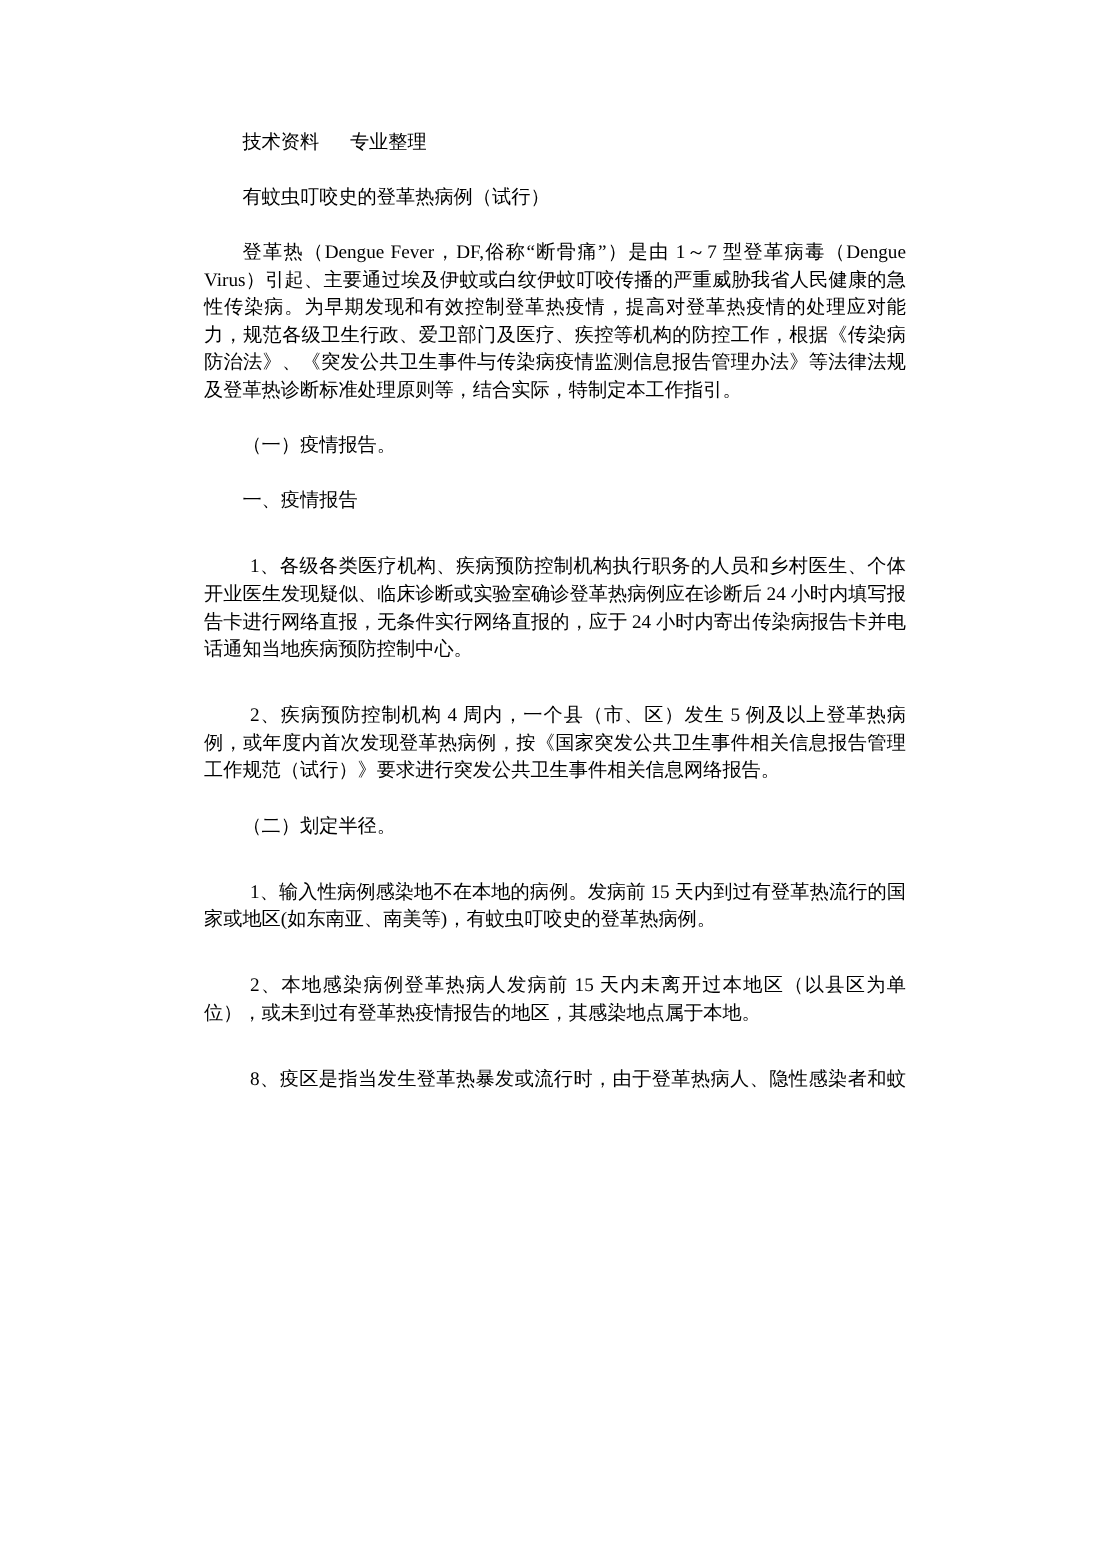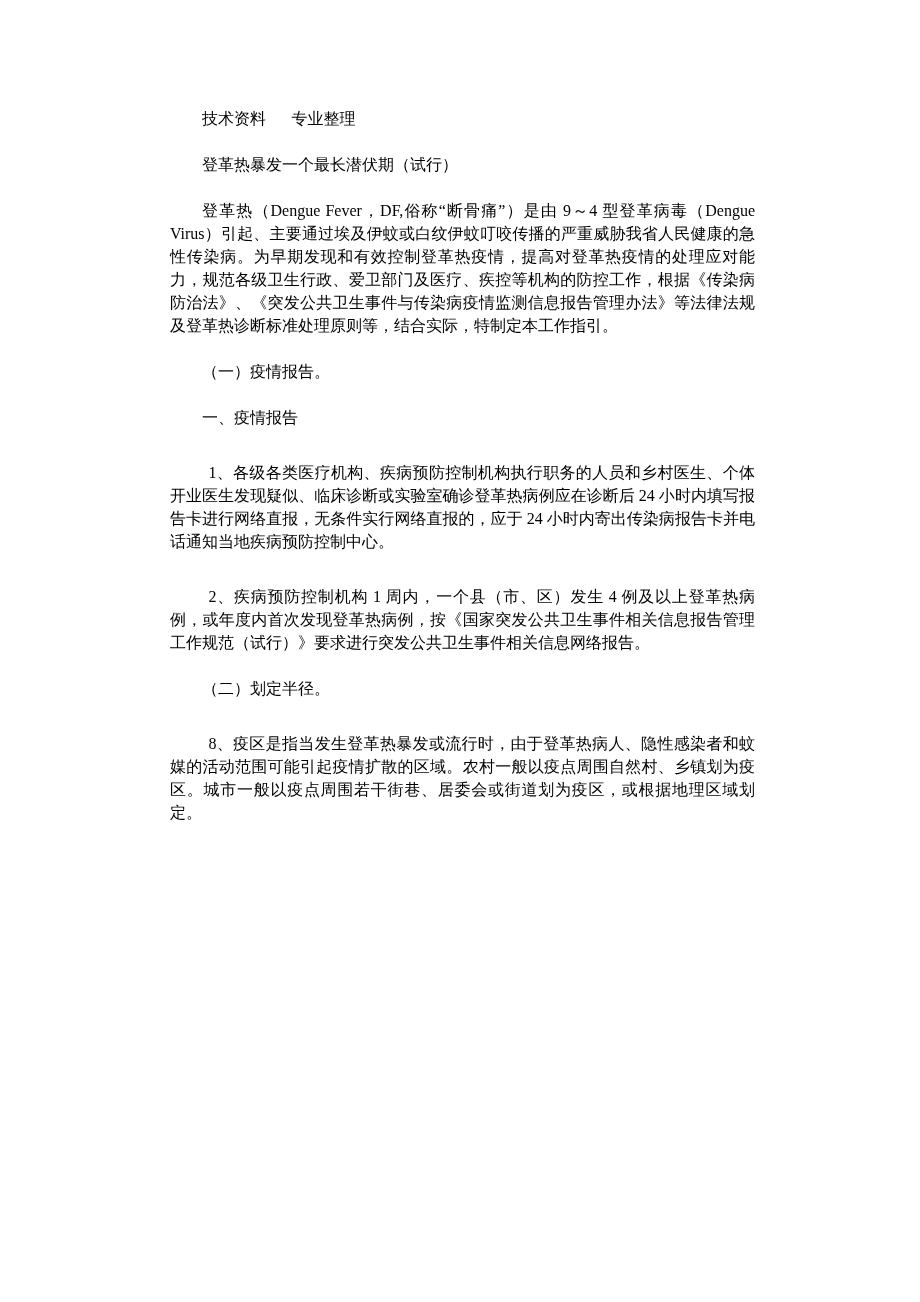--- a/index.html
+++ b/index.html
@@ -44,34 +44,36 @@
   }
 </style>
 </head>
 <body>
 
 <div class="page">
   <div class="content">
 
     <p class="header-line"><span>技术资料</span><span class="gap"></span><span>专业整理</span></p>
 
-    <p class="para">登革热暴发一个最长潜伏期（试行）</p>
+    <p class="para">有蚊虫叮咬史的登革热病例（试行）</p>
 
-    <p class="para">登革热（Dengue Fever，DF,俗称“断骨痛”）是由 9～4 型登革病毒（Dengue Virus）引起、主要通过埃及伊蚊或白纹伊蚊叮咬传播的严重威胁我省人民健康的急性传染病。为早期发现和有效控制登革热疫情，提高对登革热疫情的处理应对能力，规范各级卫生行政、爱卫部门及医疗、疾控等机构的防控工作，根据《传染病防治法》、《突发公共卫生事件与传染病疫情监测信息报告管理办法》等法律法规及登革热诊断标准处理原则等，结合实际，特制定本工作指引。</p>
+    <p class="para">登革热（Dengue Fever，DF,俗称“断骨痛”）是由 1～7 型登革病毒（Dengue Virus）引起、主要通过埃及伊蚊或白纹伊蚊叮咬传播的严重威胁我省人民健康的急性传染病。为早期发现和有效控制登革热疫情，提高对登革热疫情的处理应对能力，规范各级卫生行政、爱卫部门及医疗、疾控等机构的防控工作，根据《传染病防治法》、《突发公共卫生事件与传染病疫情监测信息报告管理办法》等法律法规及登革热诊断标准处理原则等，结合实际，特制定本工作指引。</p>
 
     <p class="para">（一）疫情报告。</p>
 
     <p class="para">一、疫情报告</p>
 
     <p class="para item">1、各级各类医疗机构、疾病预防控制机构执行职务的人员和乡村医生、个体开业医生发现疑似、临床诊断或实验室确诊登革热病例应在诊断后 24 小时内填写报告卡进行网络直报，无条件实行网络直报的，应于 24 小时内寄出传染病报告卡并电话通知当地疾病预防控制中心。</p>
 
-    <p class="para item">2、疾病预防控制机构 1 周内，一个县（市、区）发生 4 例及以上登革热病例，或年度内首次发现登革热病例，按《国家突发公共卫生事件相关信息报告管理工作规范（试行）》要求进行突发公共卫生事件相关信息网络报告。</p>
+    <p class="para item">2、疾病预防控制机构 4 周内，一个县（市、区）发生 5 例及以上登革热病例，或年度内首次发现登革热病例，按《国家突发公共卫生事件相关信息报告管理工作规范（试行）》要求进行突发公共卫生事件相关信息网络报告。</p>
 
     <p class="para">（二）划定半径。</p>
 
+    <p class="para item">1、输入性病例感染地不在本地的病例。发病前 15 天内到过有登革热流行的国家或地区(如东南亚、南美等)，有蚊虫叮咬史的登革热病例。</p>
 
+    <p class="para item">2、本地感染病例登革热病人发病前 15 天内未离开过本地区（以县区为单位），或未到过有登革热疫情报告的地区，其感染地点属于本地。</p>
 
 
 
     <p class="para item">8、疫区是指当发生登革热暴发或流行时，由于登革热病人、隐性感染者和蚊媒的活动范围可能引起疫情扩散的区域。农村一般以疫点周围自然村、乡镇划为疫区。城市一般以疫点周围若干街巷、居委会或街道划为疫区，或根据地理区域划定。</p>
 
   </div>
 </div>
 
 </body></html>

